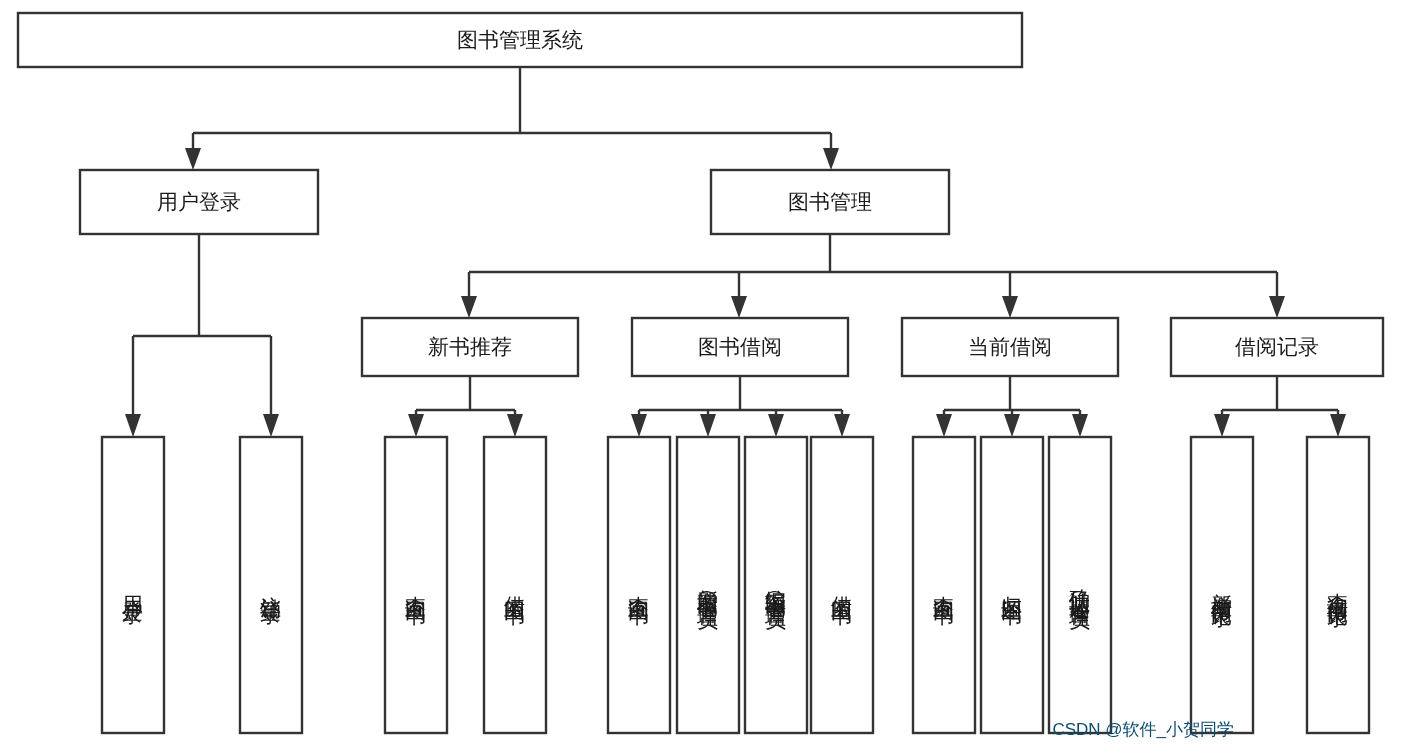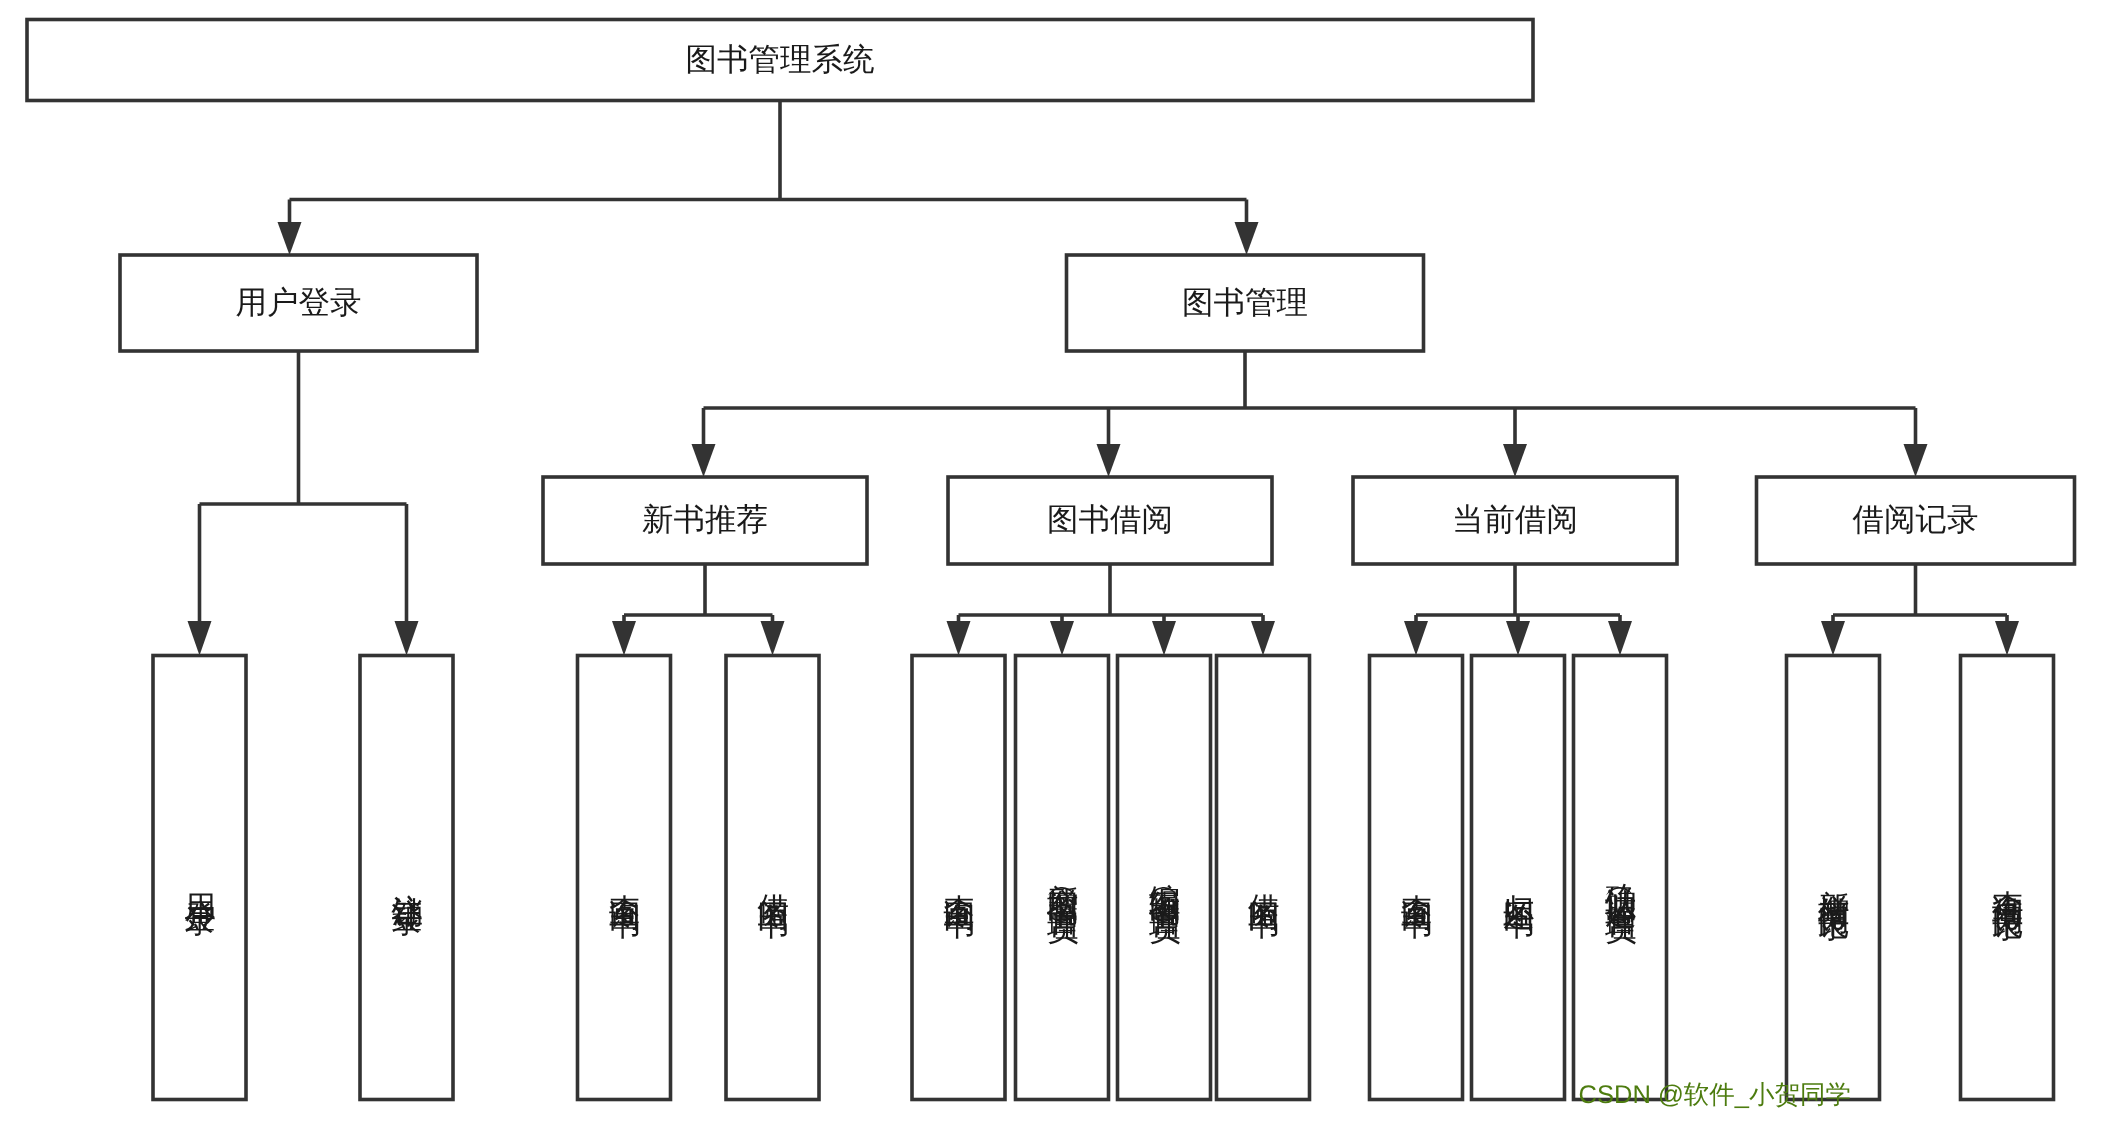--- a/index.html
+++ b/index.html
@@ -62,21 +62,21 @@
     white-space: nowrap;
     pointer-events: none;
     user-select: none;
   }
   .watermark {
     position: absolute;
     right: 12px;
     bottom: 6px;
     font-family: "Liberation Sans", "DejaVu Sans", sans-serif;
     font-size: 17px;
-    color: #4d7c0f;
+    color: #0c4a6e;
     white-space: nowrap;
     user-select: none;
   }
 </style>
 </head>
 <body>
 
 <div id="diagram-root">
 
   <svg id="tree-svg" viewBox="0 0 1405 747" xmlns="http://www.w3.org/2000/svg">

